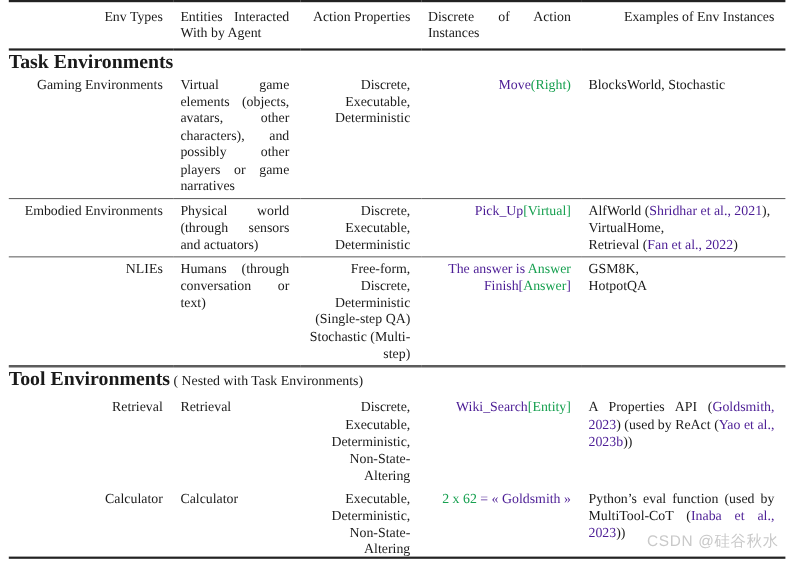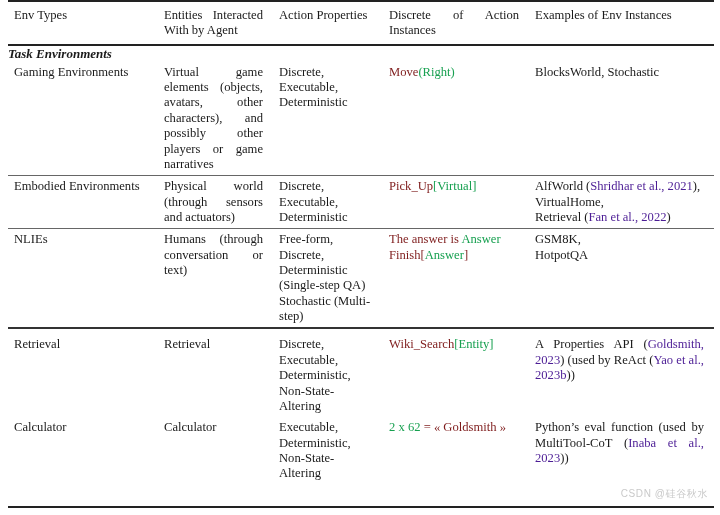--- a/index.html
+++ b/index.html
@@ -46,50 +46,49 @@
   col.c4 { width: 146px; }
   col.c5 { width: 185px; }
 
   .cell {
     padding: 3px 10px 3px 6px;
     line-height: 1.22;
     text-align: justify;
     text-justify: inter-word;
     hyphens: none;
   }
-  .cell.nojust { text-align: left; }
+  .cell.nojust { text-align: right; }
 
   tr.rule-row td { padding: 0; height: 0; }
   td.rule-cell-thick { border-top: 2.2px solid #222; height: 0; font-size: 0; line-height: 0; }
   td.rule-cell-thin  { border-top: 1px solid #666; height: 0; font-size: 0; line-height: 0; }
   td.rule-cell-double{ border-top: 1.3px solid #333; border-bottom: 1.3px solid #333; height: 3px; font-size: 0; line-height: 0; }
 
   .section-head {
-    font-style: italic;
     font-weight: bold;
-    font-size: 13px;
+    font-size: 18px;
   }
   .section-note {
     font-style: normal;
     font-weight: normal;
   }
   .section-row td { padding: 4px 6px 1px 6px; }
   .spacer-row-sm td { height: 5px; font-size: 0; line-height: 0; padding: 0; }
 
   .hdr .cell { padding-top: 6px; padding-bottom: 5px; }
 
-  .act { color: #7f1d1d; }
+  .act { color: #4c1d95; }
   .arg { color: #17A050; }
   .cite { color: #4c1d95; }
 
   .watermark {
     position: absolute;
     right: 12px;
     bottom: 14px;
-    font-size: 10px;
+    font-size: 14px;
     color: #c9c9c9;
     font-family: "Liberation Sans", "DejaVu Sans", sans-serif;
     letter-spacing: 0.6px;
     white-space: nowrap;
     user-select: none;
   }
   .bottom-rule {
     position: absolute;
     left: 8px;
     right: 6px;
@@ -206,20 +205,23 @@
           <td>
             <div class="cell">
               <div><span>GSM8K,</span></div>
               <div><span>HotpotQA</span></div>
             </div>
           </td>
         </tr>
         <tr class="rule-row">
           <td colspan="5" class="rule-cell-double"></td>
         </tr>
+        <tr class="section-row">
+          <td colspan="5"><span class="section-head">Tool Environments</span><span class="section-note"> ( Nested with Task Environments)</span></td>
+        </tr>
         <tr class="spacer-row-sm">
           <td colspan="5"></td>
         </tr>
         <tr>
           <td>
             <div class="cell nojust">Retrieval</div>
           </td>
           <td>
             <div class="cell">Retrieval</div>
           </td>

